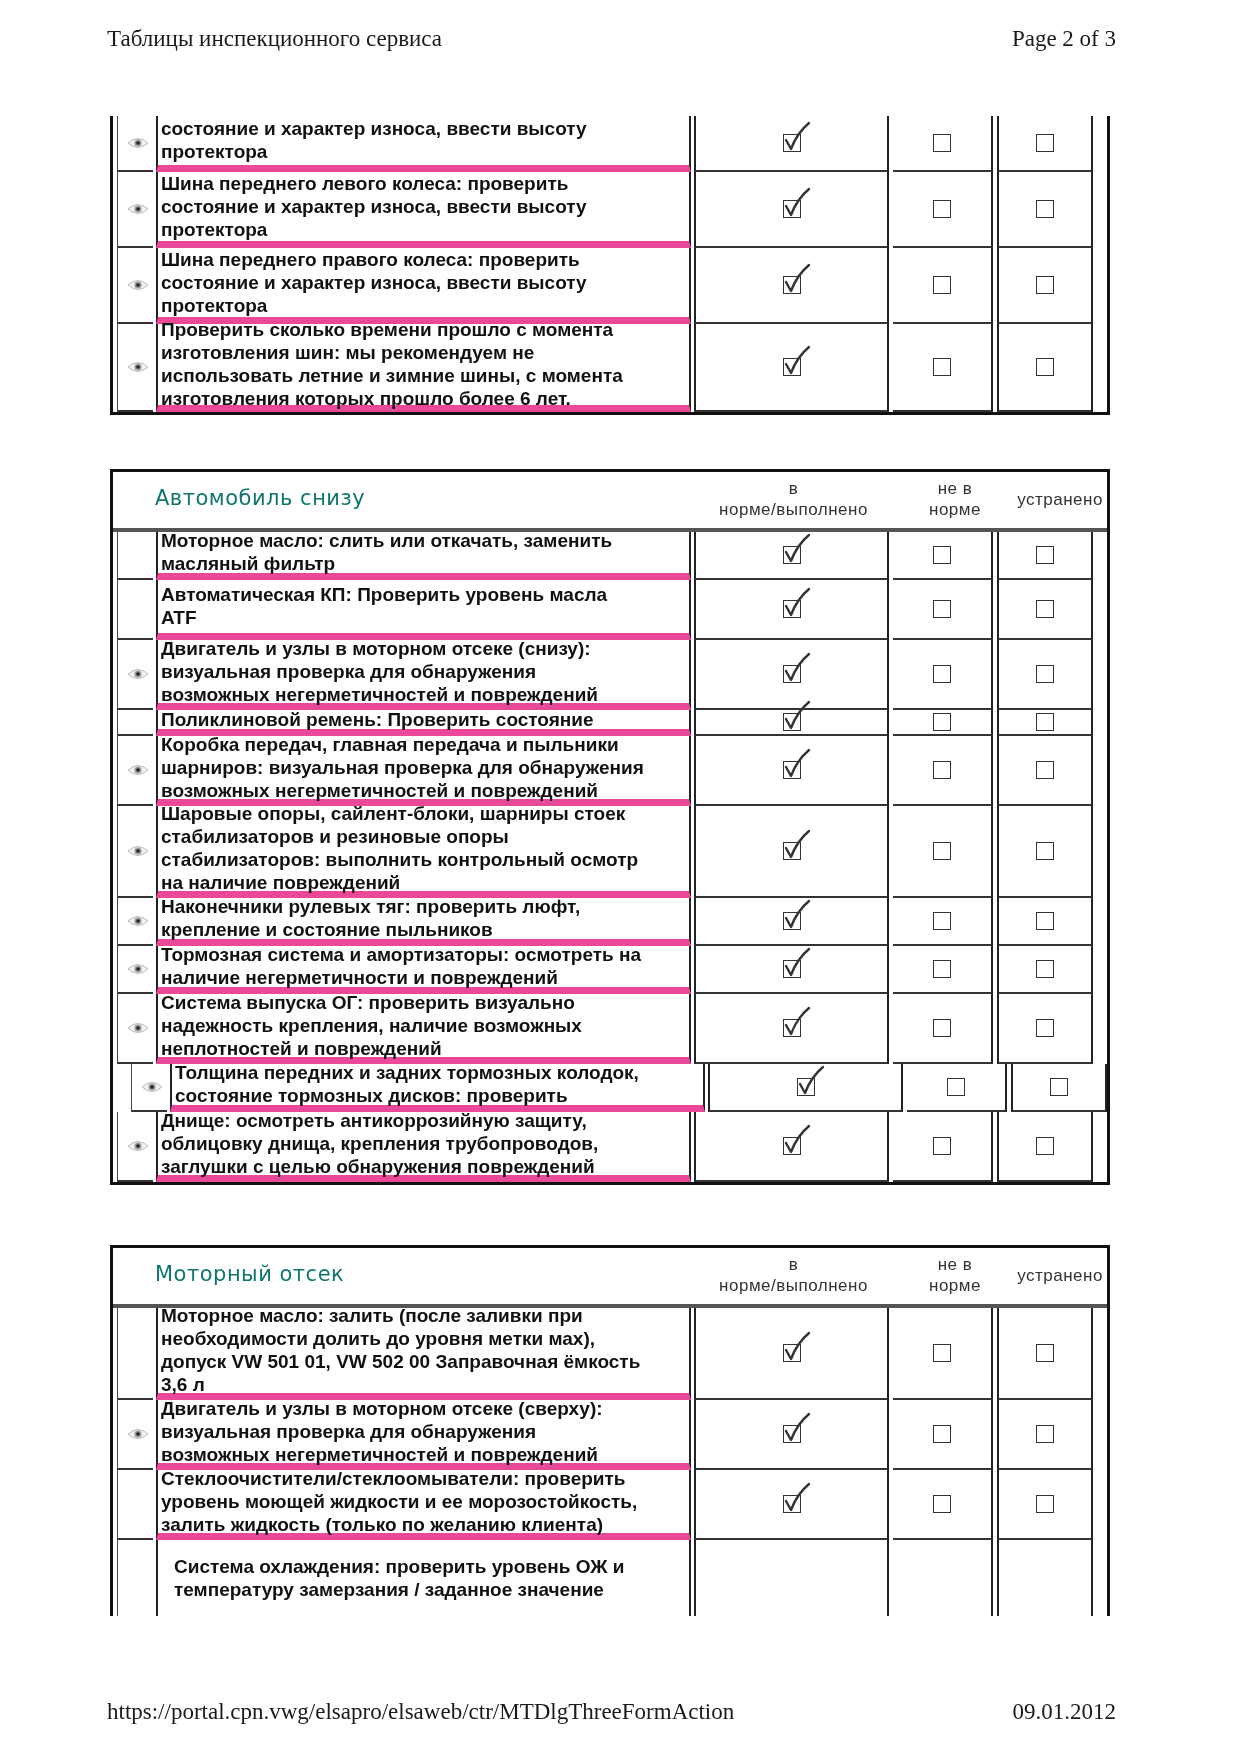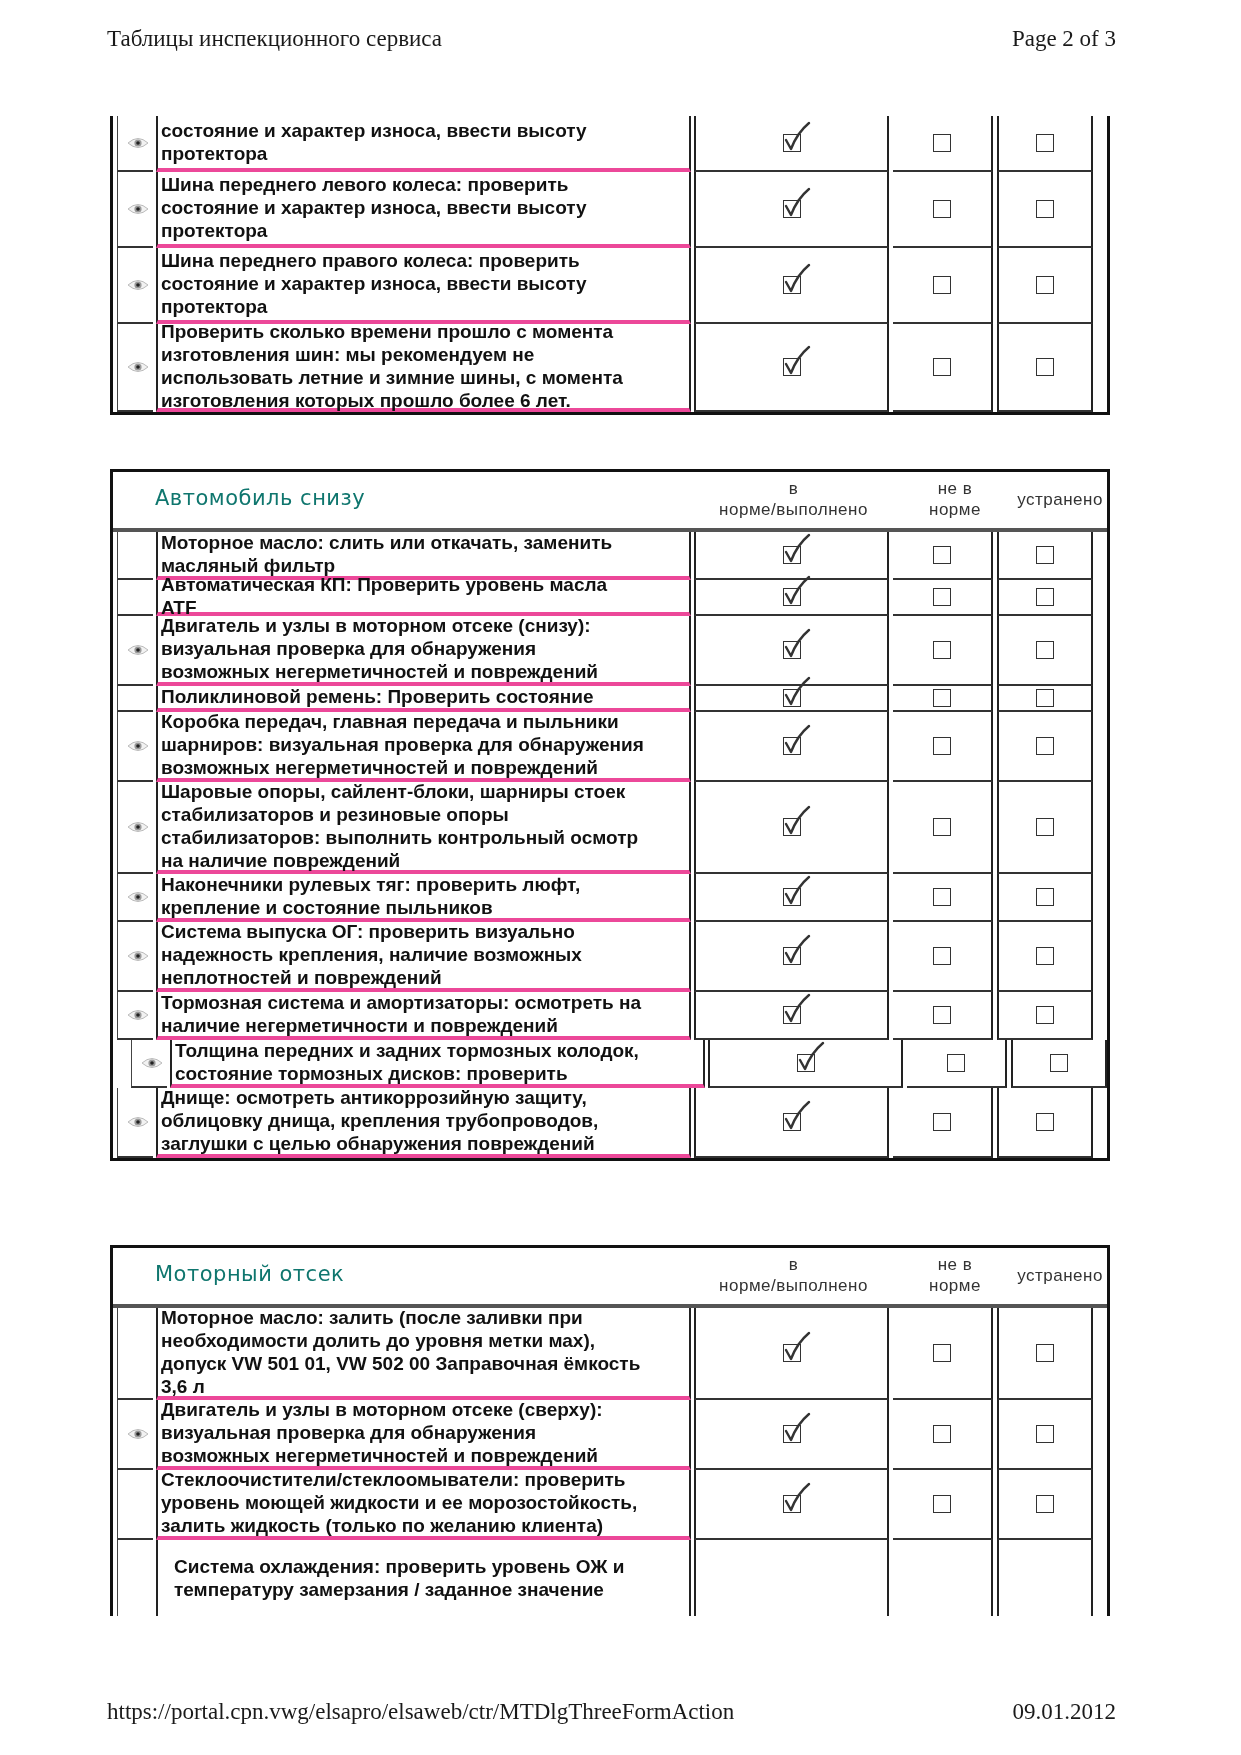--- a/index.html
+++ b/index.html
@@ -39,21 +39,21 @@
   .row {
     display: flex; position: relative; box-sizing: border-box;
   }
   .row .icon-cell {
     width: 36px; box-sizing: border-box; margin-left: 4px;
     border-left: 1.5px solid #444; border-bottom: 2px solid #333;
     display: flex; align-items: center; justify-content: flex-end;
   }
   .row .text-cell {
     width: 535px; box-sizing: border-box;
-    border-left: 2px solid #222; border-right: 2px solid #222; border-bottom: 4px solid #ec4899;
+    border-left: 2px solid #222; border-right: 2px solid #222; border-bottom: 7px solid #ec4899;
     margin-left: 3px;
     font-family: "Liberation Sans", sans-serif; font-weight: bold; font-size: 19px;
     line-height: 23px; padding: 1px 0 2px 3px; color: #111;
   }
   .row .chk-cell {
     box-sizing: border-box; border-left: 2px solid #222; border-bottom: 2px solid #333;
     display: flex; align-items: center; justify-content: center;
     margin-left: 3px;
   }
   .row .chk-cell.k1 { width: 195px; border-right: 2px solid #222; }
@@ -201,21 +201,21 @@
             </svg>
           </div>
         </div>
         <div class="chk-cell k2">
           <div class="box"></div>
         </div>
         <div class="chk-cell k3">
           <div class="box"></div>
         </div>
       </div>
-      <div class="row" style="height: 36px;">
+      <div class="row" style="height: 60px;">
         <div class="icon-cell"></div>
         <div class="text-cell" style="white-space: pre-line; display: flex; align-items: center;">Автоматическая КП: Проверить уровень масла
 ATF</div>
         <div class="chk-cell k1">
           <div class="box">
             <svg class="tick" viewBox="0 0 30 32">
               <path d="M3 19 L8 28 Q14 12 26 2" fill="none" stroke="#333" stroke-width="2.4" stroke-linecap="round" stroke-linejoin="round"></path>
             </svg>
           </div>
         </div>
@@ -336,55 +336,55 @@
             </svg>
           </div>
         </div>
         <div class="chk-cell k2">
           <div class="box"></div>
         </div>
         <div class="chk-cell k3">
           <div class="box"></div>
         </div>
       </div>
+      <div class="row" style="height: 48px;">
+        <div class="icon-cell">
+          <svg class="eye" viewBox="0 0 22 14">
+            <path d="M1 7 Q11 -2 21 7 Q11 16 1 7Z" fill="#f2f2f2" stroke="#bbb" stroke-width="1"></path>
+            <circle cx="11" cy="7" r="3.6" fill="#999"></circle>
+            <circle cx="11" cy="7" r="1.8" fill="#222"></circle>
+          </svg>
+        </div>
+        <div class="text-cell" style="white-space: pre-line; display: flex; align-items: center;">Тормозная система и амортизаторы: осмотреть на
+наличие негерметичности и повреждений</div>
+        <div class="chk-cell k1">
+          <div class="box">
+            <svg class="tick" viewBox="0 0 30 32">
+              <path d="M3 19 L8 28 Q14 12 26 2" fill="none" stroke="#333" stroke-width="2.4" stroke-linecap="round" stroke-linejoin="round"></path>
+            </svg>
+          </div>
+        </div>
+        <div class="chk-cell k2">
+          <div class="box"></div>
+        </div>
+        <div class="chk-cell k3">
+          <div class="box"></div>
+        </div>
+      </div>
       <div class="row" style="height: 70px;">
         <div class="icon-cell">
           <svg class="eye" viewBox="0 0 22 14">
             <path d="M1 7 Q11 -2 21 7 Q11 16 1 7Z" fill="#f2f2f2" stroke="#bbb" stroke-width="1"></path>
             <circle cx="11" cy="7" r="3.6" fill="#999"></circle>
             <circle cx="11" cy="7" r="1.8" fill="#222"></circle>
           </svg>
         </div>
         <div class="text-cell" style="white-space: pre-line; display: flex; align-items: center;">Система выпуска ОГ: проверить визуально
 надежность крепления, наличие возможных
 неплотностей и повреждений</div>
-        <div class="chk-cell k1">
-          <div class="box">
-            <svg class="tick" viewBox="0 0 30 32">
-              <path d="M3 19 L8 28 Q14 12 26 2" fill="none" stroke="#333" stroke-width="2.4" stroke-linecap="round" stroke-linejoin="round"></path>
-            </svg>
-          </div>
-        </div>
-        <div class="chk-cell k2">
-          <div class="box"></div>
-        </div>
-        <div class="chk-cell k3">
-          <div class="box"></div>
-        </div>
-      </div>
-      <div class="row" style="height: 48px;">
-        <div class="icon-cell">
-          <svg class="eye" viewBox="0 0 22 14">
-            <path d="M1 7 Q11 -2 21 7 Q11 16 1 7Z" fill="#f2f2f2" stroke="#bbb" stroke-width="1"></path>
-            <circle cx="11" cy="7" r="3.6" fill="#999"></circle>
-            <circle cx="11" cy="7" r="1.8" fill="#222"></circle>
-          </svg>
-        </div>
-        <div class="text-cell" style="white-space: pre-line; display: flex; align-items: center;">Тормозная система и амортизаторы: осмотреть на
-наличие негерметичности и повреждений</div>
         <div class="chk-cell k1">
           <div class="box">
             <svg class="tick" viewBox="0 0 30 32">
               <path d="M3 19 L8 28 Q14 12 26 2" fill="none" stroke="#333" stroke-width="2.4" stroke-linecap="round" stroke-linejoin="round"></path>
             </svg>
           </div>
         </div>
         <div class="chk-cell k2">
           <div class="box"></div>
         </div>

